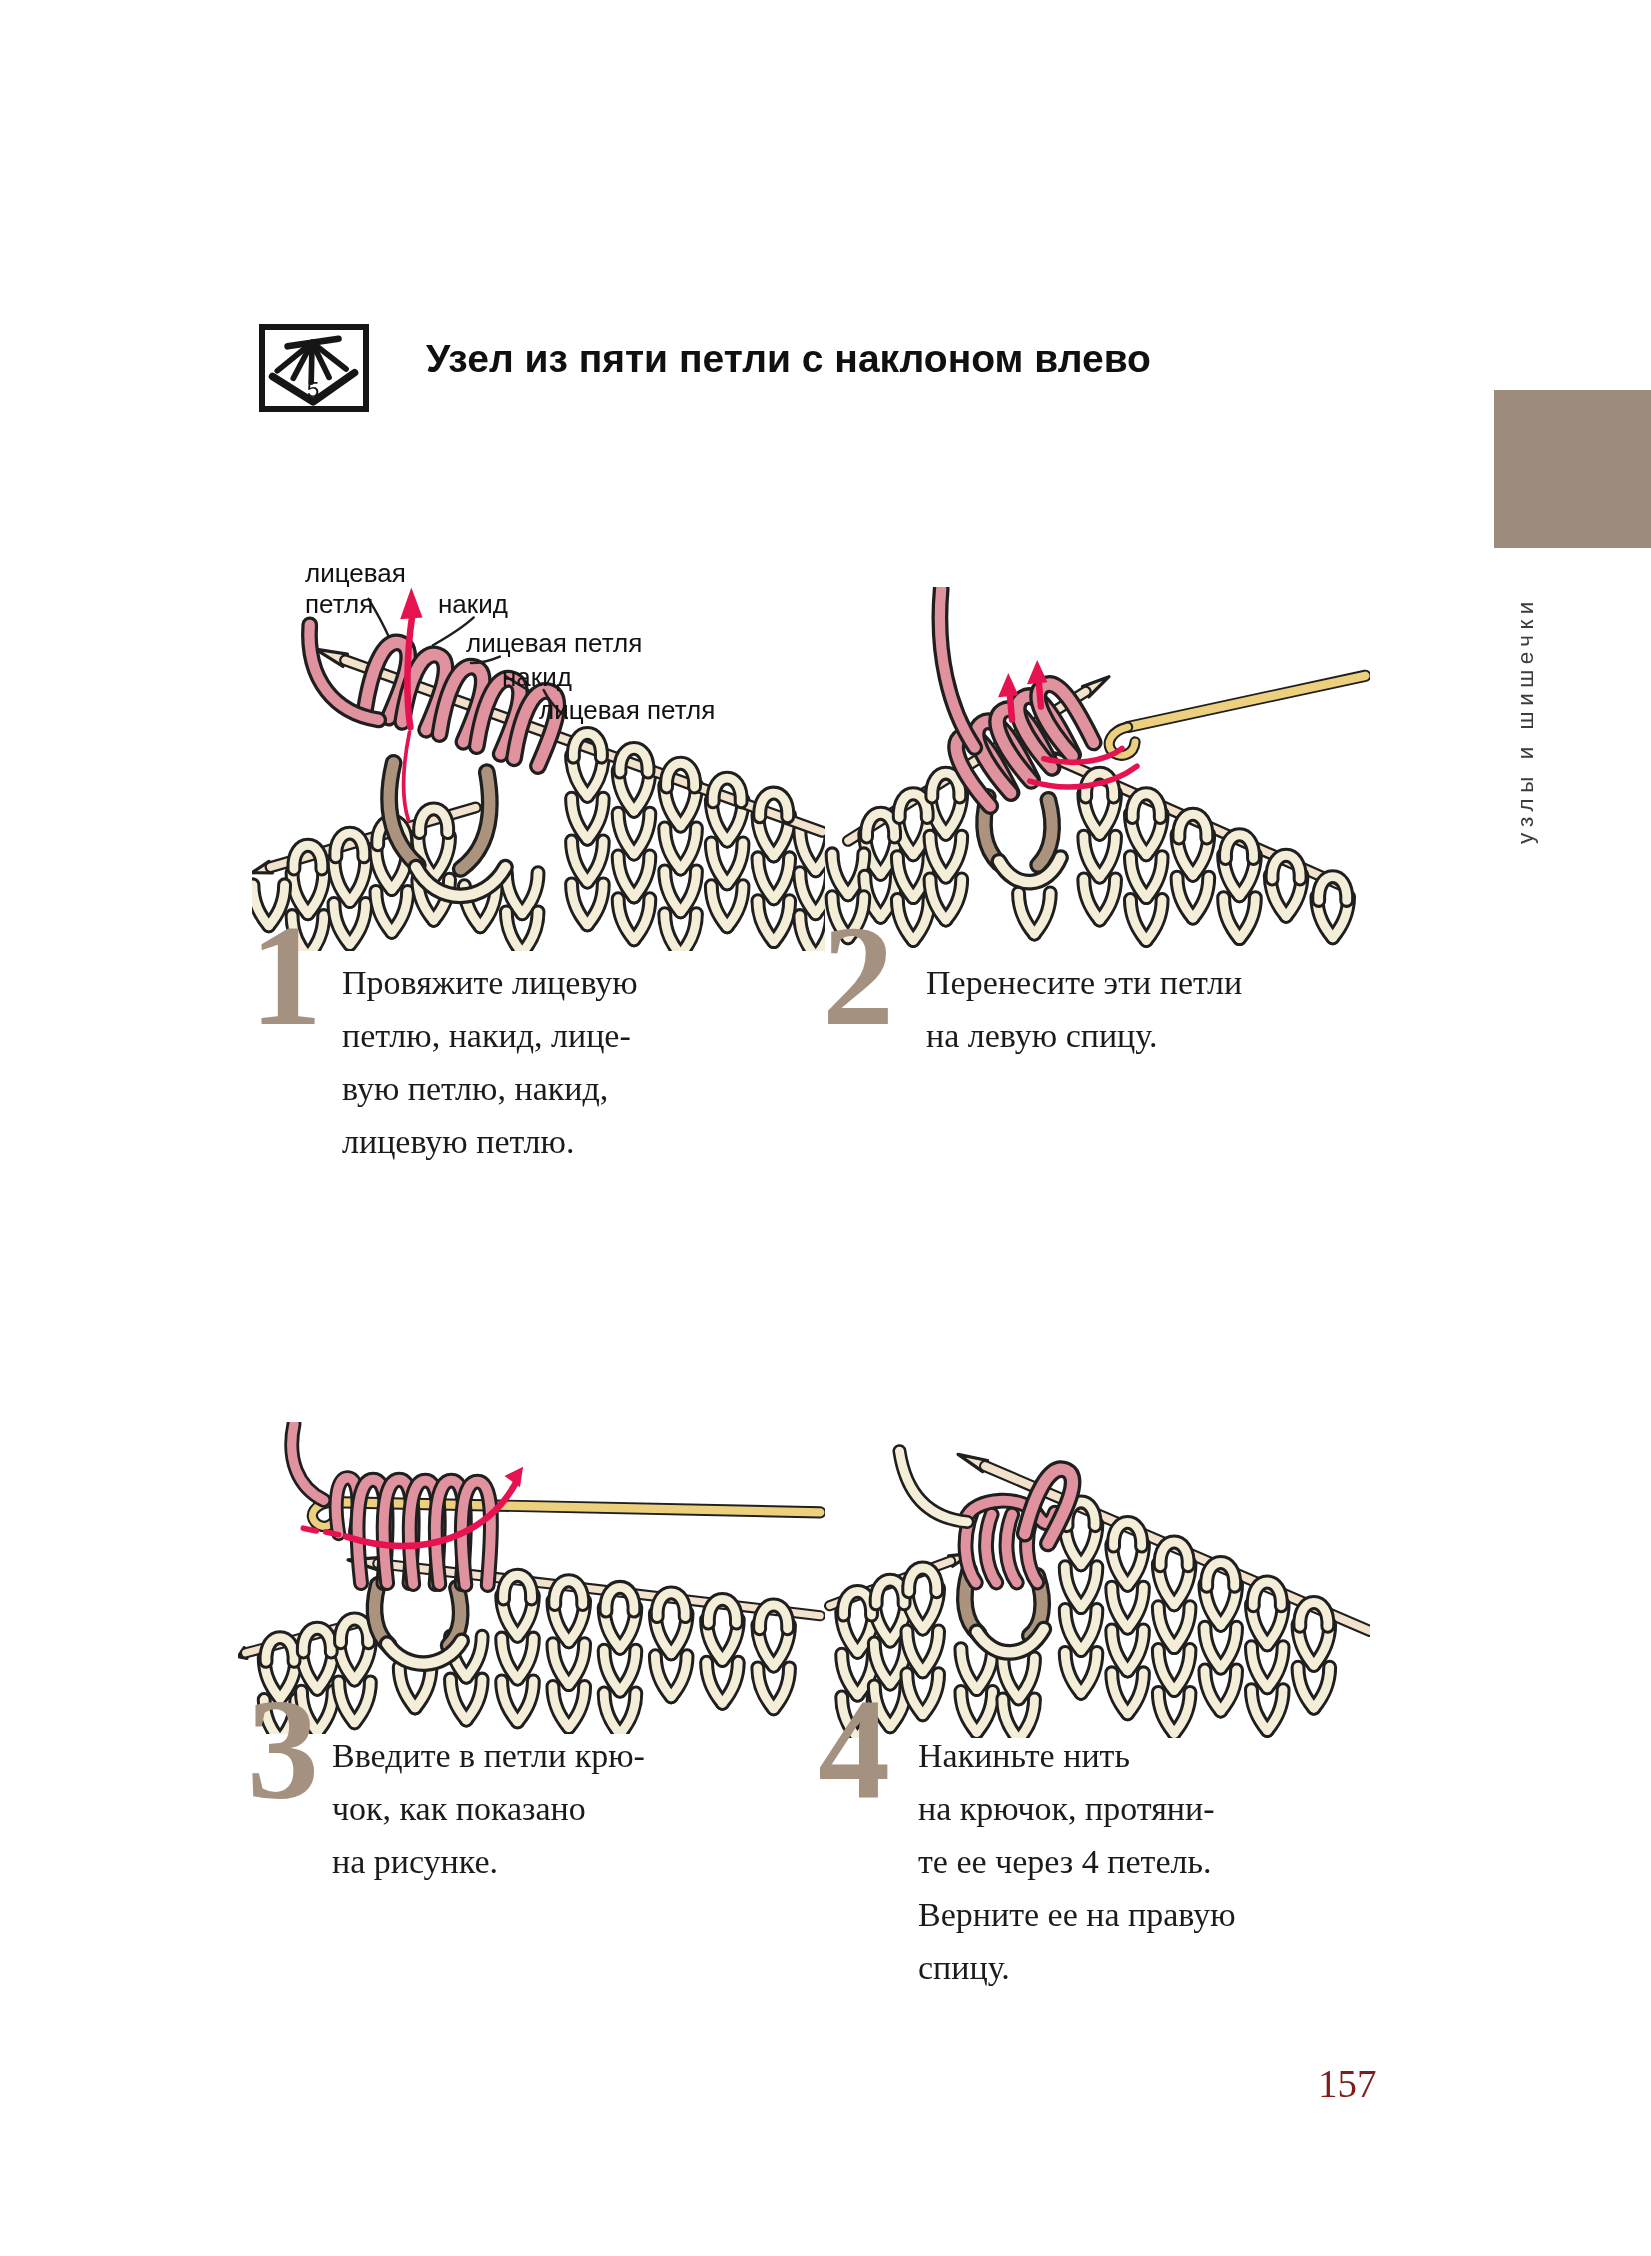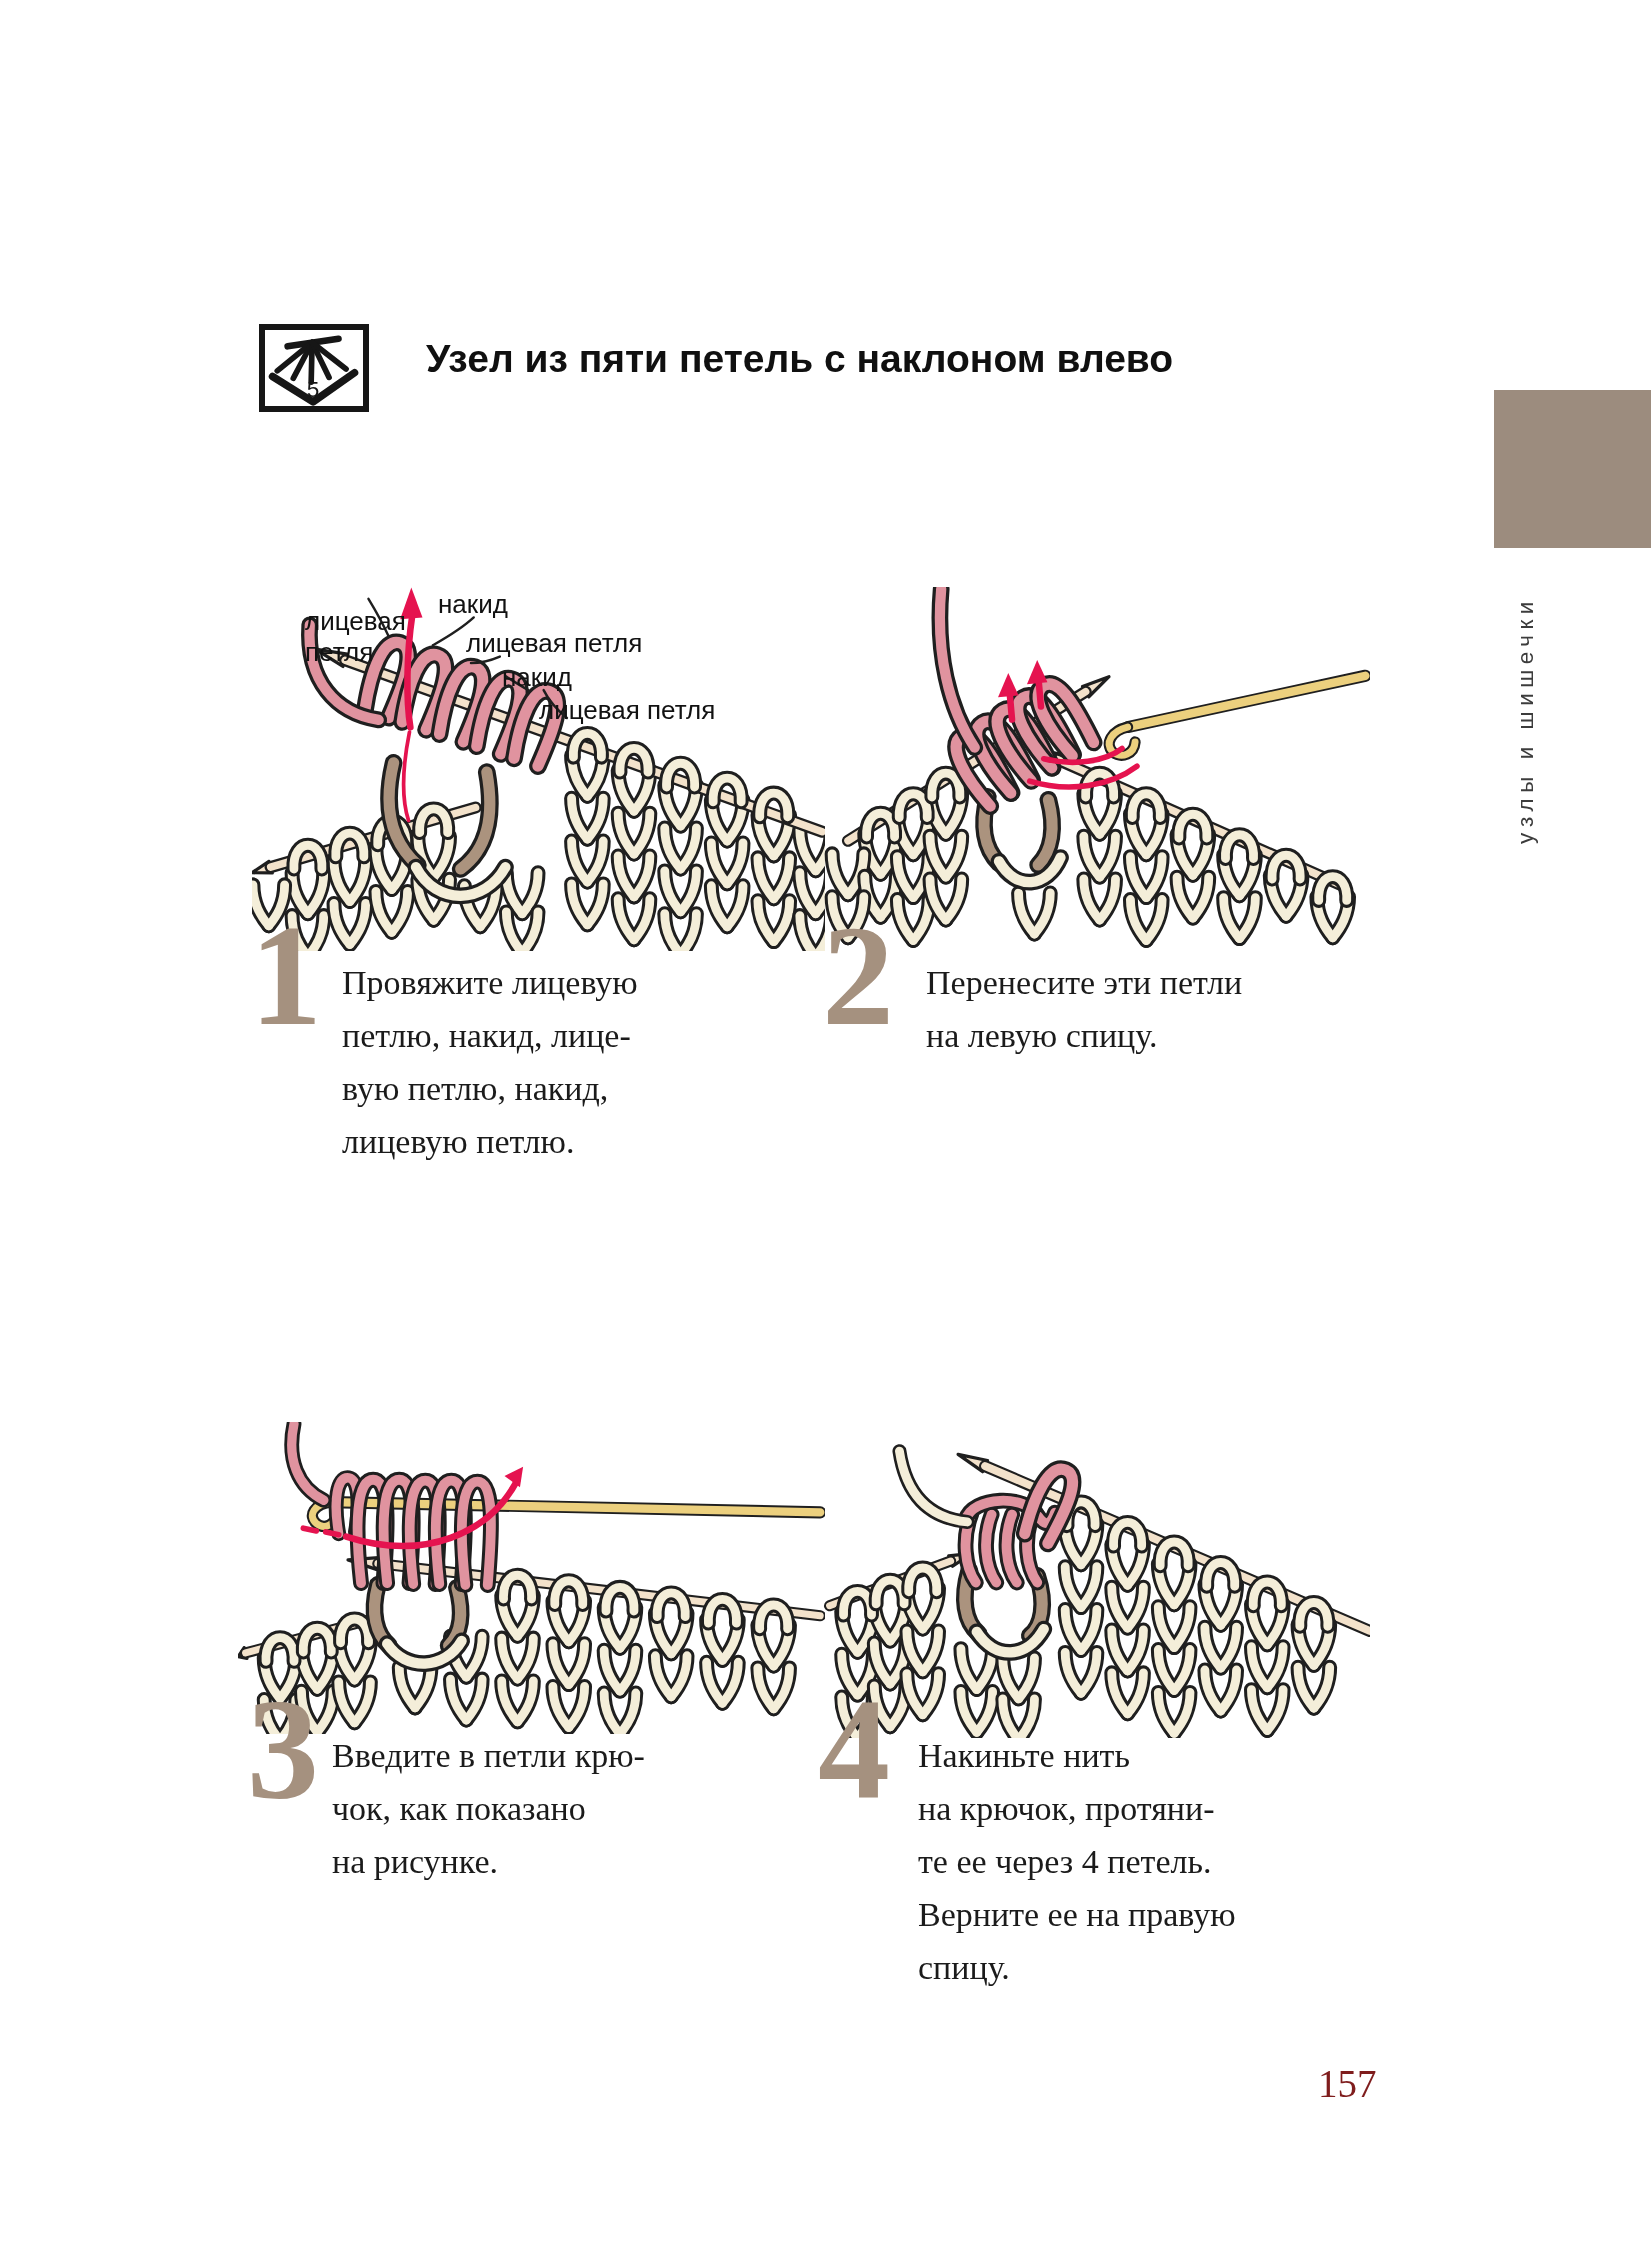--- a/index.html
+++ b/index.html
@@ -80,21 +80,21 @@
       <path class="icon-ln" stroke-width="7" d="M24,17 L78,9"></path>
       <path class="icon-ln" stroke-width="6" d="M50,13 L13,43"></path>
       <path class="icon-ln" stroke-width="6" d="M50,13 L30,51"></path>
       <path class="icon-ln" stroke-width="6" d="M50,13 L49,55"></path>
       <path class="icon-ln" stroke-width="6" d="M50,13 L68,50"></path>
       <path class="icon-ln" stroke-width="6" d="M50,13 L86,41"></path>
       <path class="icon-ln" stroke-width="8" d="M8,49 L51,76 L95,45"></path>
       <text class="icon-digit" x="51" y="71">5</text>
     </svg>
   </div>
-  <h1 class="title">Узел из пяти петель с наклоном влево</h1>
+  <h1 class="title">Узел из пяти петли с наклоном влево</h1>
 
   <div class="chapter-tab"></div>
   <div class="sidebar-label">узлы и шишечки</div>
 
   <figure class="fig" style="left:252px;top:541px;width:573px;height:410px;margin:0;">
     <svg viewBox="0 0 615 440">
 
       <polygon class="tip" points="0,356 21.8,356.2 18.2,343.8"></polygon>
       <path class="tube ok" stroke-width="13" d="M20,350 L240,286"></path>
       <path class="tube wood" stroke-width="8" d="M20,350 L240,286"></path>
@@ -178,21 +178,21 @@
       <path class="crim" stroke-width="4" d="M169,205 C161,245 160,275 168,300"></path>
       <path class="crim" stroke-width="7" d="M170,200 C165,170 166,120 172,80"></path>
       <polygon class="crimf" points="171,50 159,84 183,82"></polygon>
 
       <path class="ptr" d="M125,62 C136,80 142,92 147,103"></path>
       <path class="ptr" d="M238,82 C224,95 208,104 194,112"></path>
       <path class="ptr" d="M266,124 C252,130 242,131 235,131"></path>
       <path class="ptr" d="M298,161 C286,154 278,149 272,145"></path>
       <path class="ptr" d="M338,190 C326,180 318,170 313,160"></path>
     </svg>
-    <div class="fig-label" style="left:53px;top:17px;margin-top:48px;">лицевая
+    <div class="fig-label" style="left:53px;top:17px;">лицевая
 петля</div>
     <div class="fig-label" style="left:186px;top:48px;">накид</div>
     <div class="fig-label" style="left:214px;top:87px;">лицевая петля</div>
     <div class="fig-label" style="left:250px;top:121px;">накид</div>
     <div class="fig-label" style="left:287px;top:154px;">лицевая петля</div>
   </figure>
 
   <figure class="fig" style="left:820px;top:587px;width:550px;height:364px;margin:0;">
     <svg viewBox="0 0 590 390">
 

